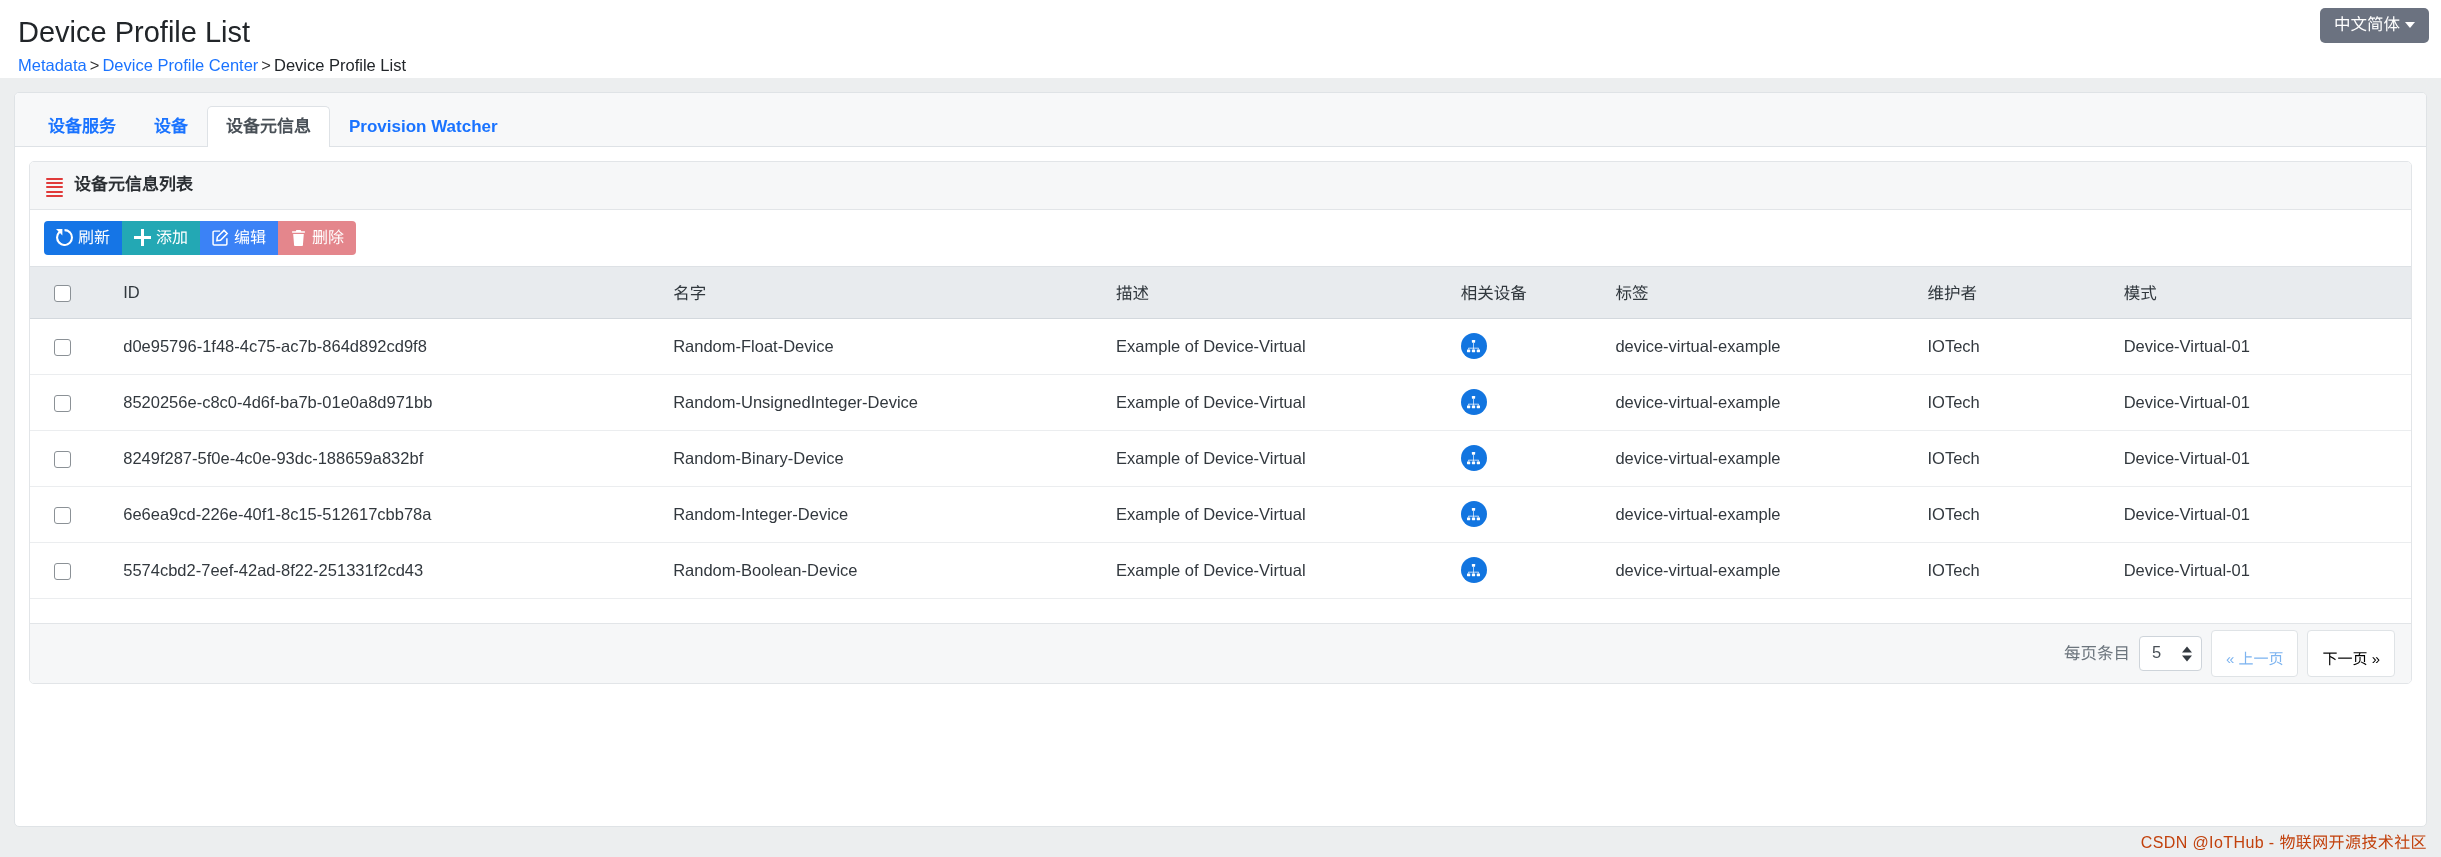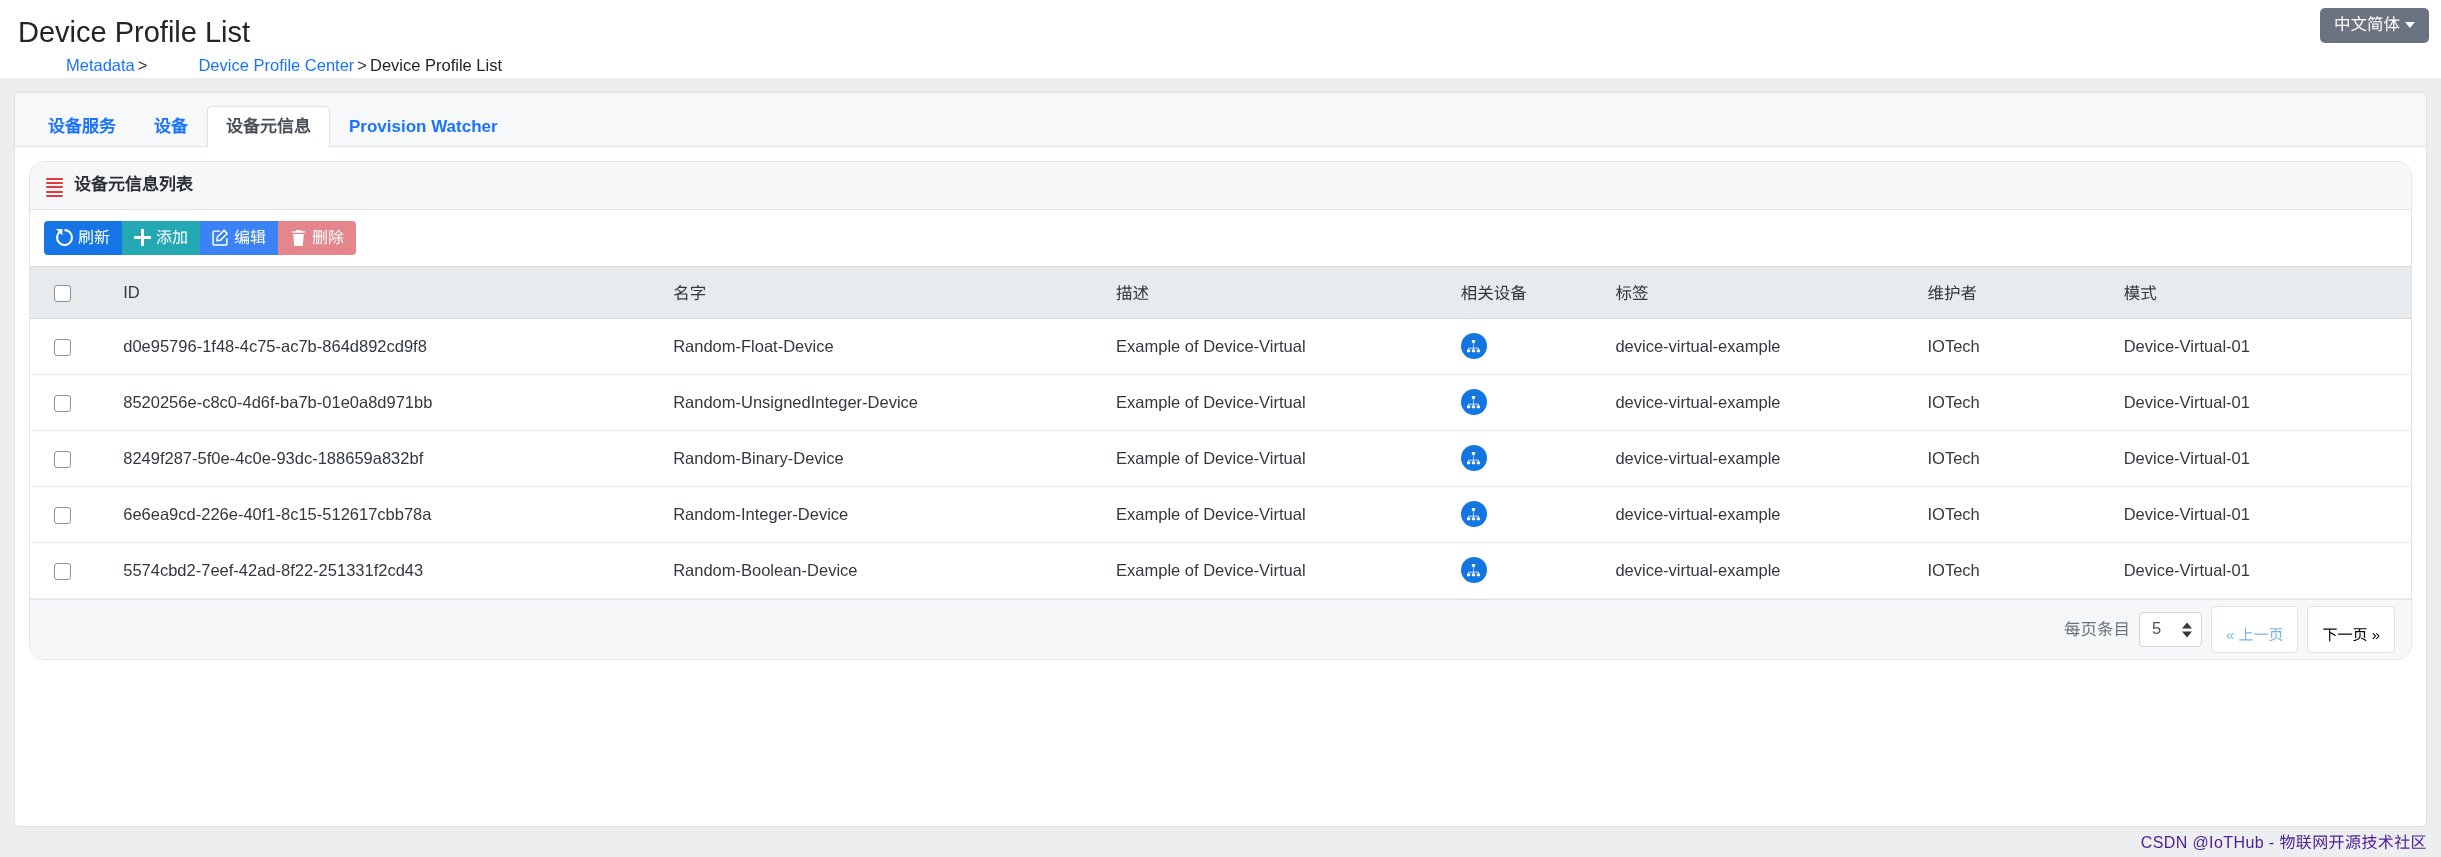--- a/index.html
+++ b/index.html
@@ -25,21 +25,21 @@
     font-weight: 400;
     color: #212529;
     margin: 6px 0 6px 0;
     line-height: 1.15;
   }
   .breadcrumb {
     font-size: 16.5px;
     color: #212529;
     line-height: 1.3;
   }
-  .breadcrumb a { color: #1a73ff; text-decoration: none; margin-left: 48px; }
+  .breadcrumb a { color: #1a73ff; text-decoration: none; }
   .breadcrumb .sep { color: #333; padding: 0 3px; }
   .breadcrumb .current { color: #212529; }
 
   .lang-btn {
     position: absolute;
     top: 8px; right: 12px;
     background: #6b7280;
     color: #ffffff;
     border: none;
     border-radius: 5px;
@@ -100,21 +100,21 @@
   .tab.active {
     color: #495057;
     background: #ffffff;
     border-color: #dee2e6 #dee2e6 #ffffff;
   }
 
   
   .panel-wrap { padding: 14px; background:#ffffff; }
   .panel {
     border: 1px solid #e2e5e8;
-    border-radius: 15px;
+    border-radius: 5px;
     overflow: hidden;
     background: #ffffff;
   }
   .panel-head {
     background: #f6f7f8;
     border-bottom: 1px solid #e2e5e8;
     padding: 11px 16px 12px 16px;
     display: flex;
     align-items: center;
     gap: 11px;
@@ -216,20 +216,21 @@
   
   .panel-foot {
     background: #f6f7f8;
     border-top: 1px solid #e2e5e8;
     padding: 12px 16px;
     display: flex;
     justify-content: flex-end;
     align-items: center;
     gap: 9px;
     height: 60px;
+    margin-top: 24px;
   }
   .per-label { font-size: 16.5px; color: #6c757d; line-height: 1.2; }
   .per-select {
     appearance: none;
     -webkit-appearance: none;
     background: #ffffff;
     border: 1px solid #ced4da;
     border-radius: 4px;
     font-size: 16.5px;
     color: #495057;
@@ -262,21 +263,21 @@
   }
   .page-btn.prev { color: #7db4f0; }
   .page-btn.next { color: #000000; }
 
   
   .watermark {
     position: absolute;
     right: 14px;
     bottom: 4px;
     font-size: 16px;
-    color: #4c1d95;
+    color: #c2410c;
     white-space: nowrap;
     letter-spacing: 0.4px;
   }
 </style>
 </head>
 <body>
 
 <div class="page">
 
   <div class="header">

